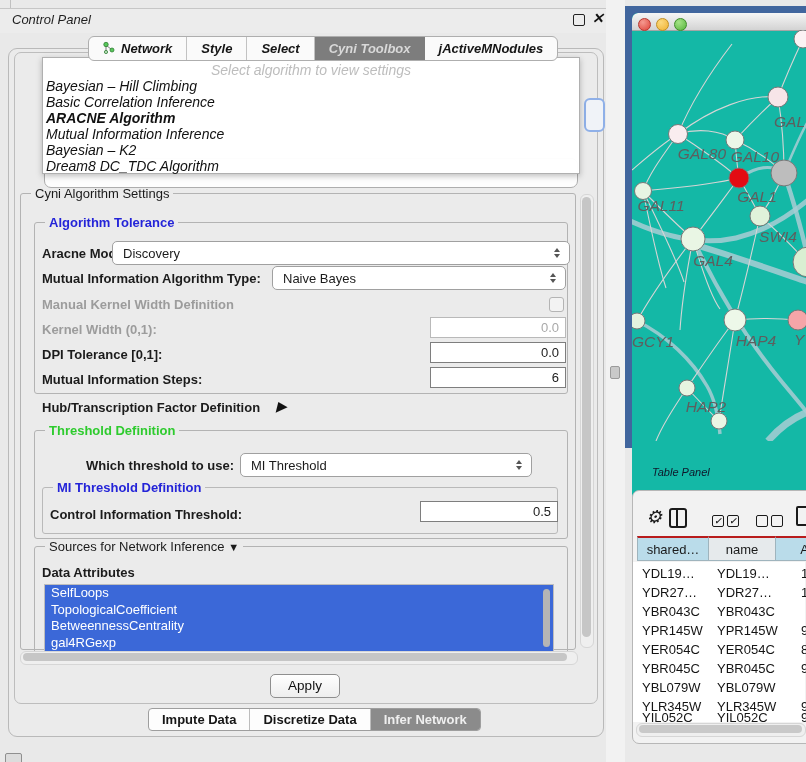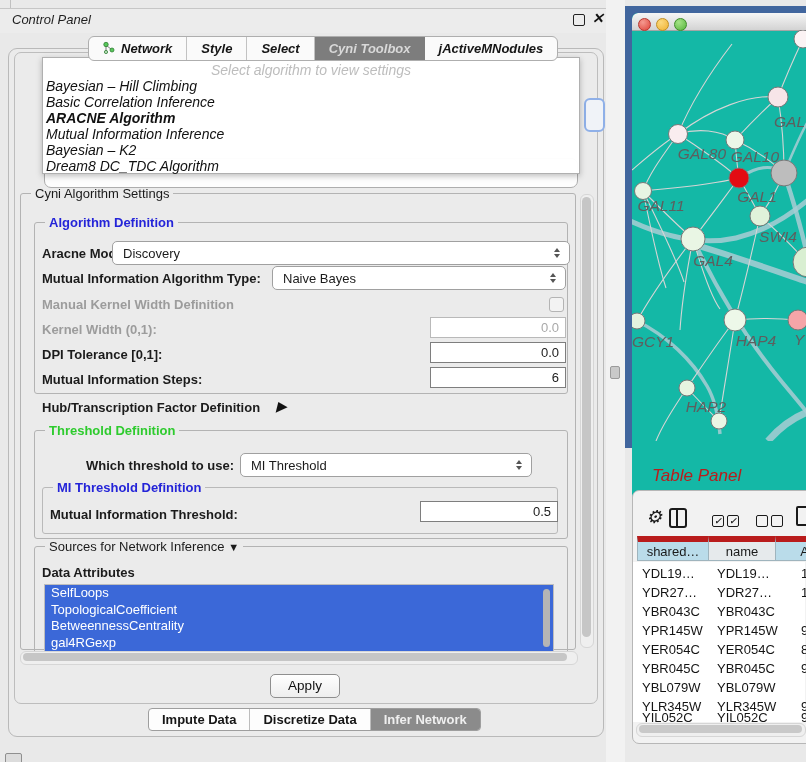--- a/index.html
+++ b/index.html
@@ -51,29 +51,29 @@
   .btab{display:flex;align-items:center;padding:0 13px;font-size:13px;font-weight:bold;color:#161616;border-right:1px solid #bdbdbd;}
   .btab:last-child{border-right:none;}
   .btab.sel{background:#8b8b8b;color:#efefef;}
   
   .splitter{left:606px;top:0;width:19px;height:762px;background:#f2f2f2;}
   .split-handle{left:610px;top:366px;width:8px;height:11px;background:#c9c9c9;border:1px solid #9a9a9a;border-radius:2px;}
   .netframe{left:625px;top:6px;width:181px;height:442px;background:#41669e;}
   .netinner{left:632px;top:13px;width:174px;height:484px;background:#14b8a6;border-top-left-radius:6px;overflow:hidden;}
   .titlebar{position:absolute;left:0;top:0;width:174px;height:17px;background:linear-gradient(#f6f6f6,#d3d3d3);border-bottom:1px solid #a5a5a5;border-top-left-radius:6px;}
   .light{position:absolute;top:5px;width:11px;height:11px;border-radius:50%;}
-  .tp-title{left:652px;top:466px;font-size:17px;color:#b91c1c;}
+  .tp-title{left:652px;top:466px;font-size:11px;color:#0f172a;}
   .tablewin{left:632px;top:490px;width:174px;height:252px;background:#f2f2f2;border:1px solid #b7b7b7;border-top-left-radius:7px;border-bottom-left-radius:7px;}
   .tico{position:absolute;color:#1a1a1a;}
   .colicon{width:14px;height:16px;border:2px solid #1a1a1a;border-radius:3px;position:relative;}
   .colicon::after{content:"";position:absolute;left:5px;top:0;width:2px;height:16px;background:#1a1a1a;}
   .mcb{display:inline-block;width:10px;height:10px;border:1.5px solid #1a1a1a;border-radius:2px;font-size:9px;line-height:10px;text-align:center;font-weight:bold;margin-right:3px;vertical-align:middle;}
   .docicon{width:12px;height:16px;border:2px solid #1a1a1a;border-radius:2px;border-top-right-radius:6px;}
   .thead{position:absolute;display:flex;left:637px;top:536px;height:25px;}
-  .th{border-right:1px solid #9fb4bd;border-top:6px solid #b91c1c;border-bottom:1px solid #9fb4bd;
+  .th{border-right:1px solid #9fb4bd;border-top:2px solid #b91c1c;border-bottom:1px solid #9fb4bd;
       display:flex;align-items:center;justify-content:center;font-size:13px;color:#1a1a1a;}
   .trow{position:absolute;left:637px;display:flex;height:19px;font-size:13px;color:#141414;align-items:center;}
   .td{overflow:hidden;white-space:nowrap;}
   .corner-icon{left:5px;top:753px;width:15px;height:12px;background:#dcdcdc;border:1.5px solid #8f8f8f;border-radius:2px;}
   .topline{left:10px;top:0;width:1px;height:8px;background:#c0c0c0;}
   .ghost-combo{left:44px;top:158px;width:532px;height:28px;background:#fdfdfd;border:1px solid #adadad;border-radius:7px;z-index:5;}
   .ghost-focus{left:584px;top:98px;width:17px;height:30px;border:2.5px solid #8fb0e8;border-radius:6px;background:#f0f3f8;z-index:5;}
   svg text{font-family:"Liberation Sans",sans-serif;}
 </style>
 </head>
@@ -129,21 +129,21 @@
     <div class="popup-item bold" style="top:52px;">ARACNE Algorithm</div>
     <div class="popup-item" style="top:84px;">Bayesian – K2</div>
     <div class="popup-item" style="top:100px;">Dream8 DC_TDC Algorithm</div>
   </div>
 
   <div class="group" style="left:20px;top:193px;width:554px;height:455px;">
     <span class="gtitle">Cyni Algorithm Settings</span>
   </div>
 
   <div class="group" style="left:34px;top:222px;width:532px;height:170px;">
-    <span class="gtitle blue">Algorithm Definition</span>
+    <span class="gtitle blue">Algorithm Tolerance</span>
   </div>
   <div class="lbl" style="left:42px;top:246px;">Aracne Mode:</div>
   <div class="combo" style="left:112px;top:241px;width:456px;height:22px;">
     <span class="val">Discovery</span>
     <span class="spin">
         <i class="up"></i>
         <i class="dn"></i>
       </span>
   </div>
   <div class="lbl" style="left:42px;top:271px;">Mutual Information Algorithm Type:</div>
@@ -173,21 +173,21 @@
   <div class="combo" style="left:240px;top:453px;width:290px;height:22px;">
     <span class="val">MI Threshold</span>
     <span class="spin">
         <i class="up"></i>
         <i class="dn"></i>
       </span>
   </div>
   <div class="group" style="left:42px;top:487px;width:514px;height:45px;border-color:#b9b9b9;">
     <span class="gtitle blue">MI Threshold Definition</span>
   </div>
-  <div class="lbl" style="left:50px;top:507px;">Mutual Information Threshold:</div>
+  <div class="lbl" style="left:50px;top:507px;">Control Information Threshold:</div>
   <div class="field" style="left:420px;top:501px;width:130px;height:19px;">0.5</div>
 
   <div class="group" style="left:34px;top:546px;width:532px;height:108px;">
     <span class="gtitle">
       <span>Sources for Network Inference</span>
       <span style="font-size:11px;">▼</span>
     </span>
   </div>
   <div class="lbl" style="left:42px;top:565px;">Data Attributes</div>
   <div class="list">

